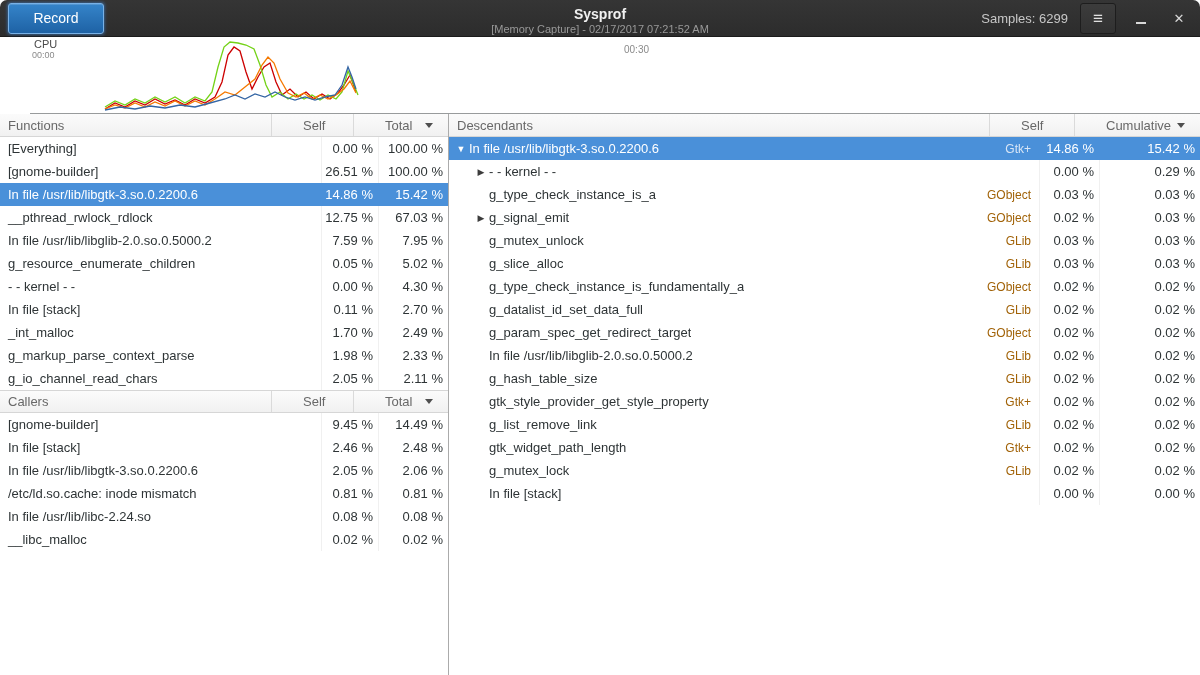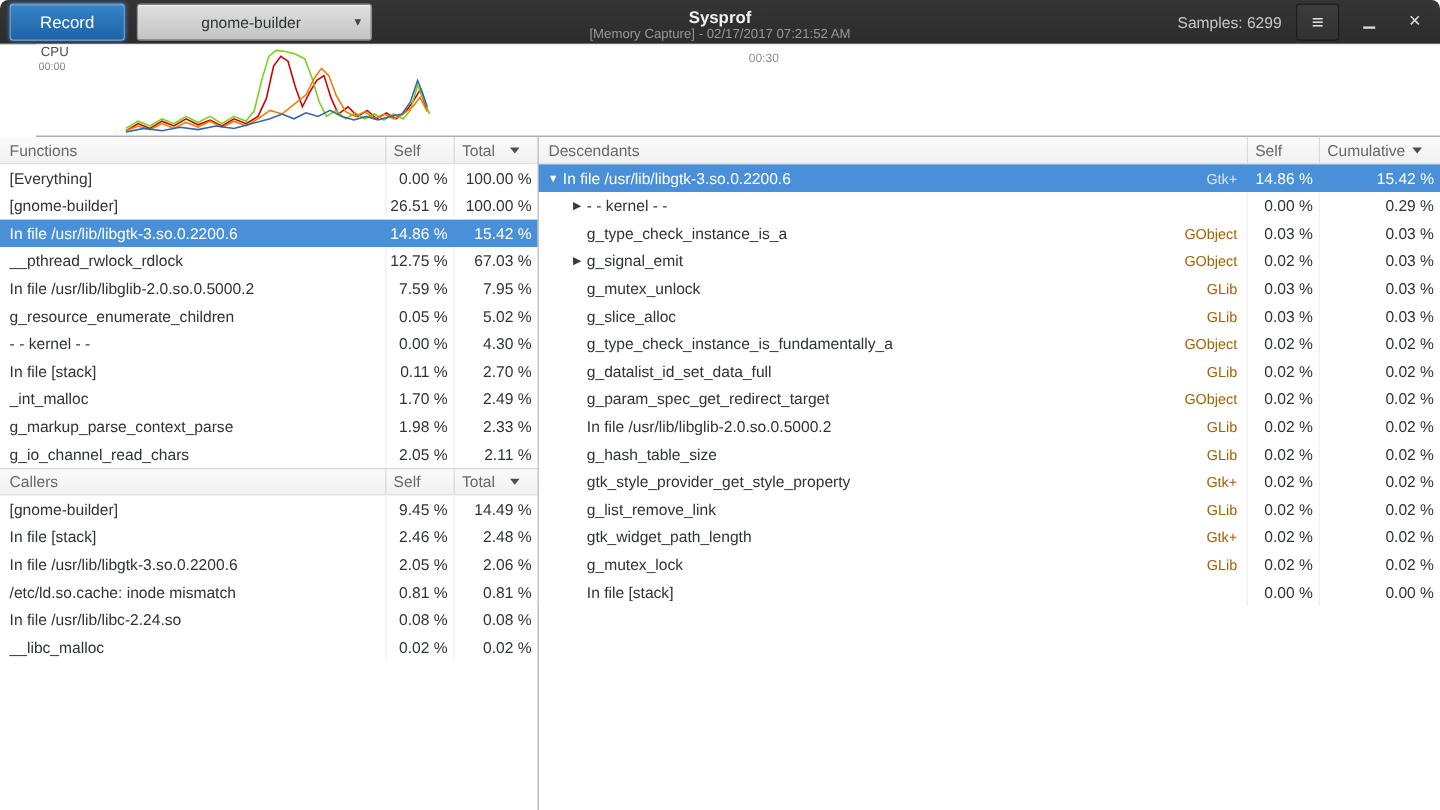--- a/index.html
+++ b/index.html
@@ -38,21 +38,21 @@
   .g-label.t0{left:2px;top:13px;font-size:9px;}
   .g-label.t30{left:594px;top:7px;font-size:10px;}
 
   
   .content{flex:1;display:flex;min-height:0;}
   .left-panel{width:448px;flex:none;display:flex;flex-direction:column;}
   .splitter{width:1px;flex:none;background:#ababab;}
   .right-panel{flex:1;display:flex;flex-direction:column;min-width:0;}
 
   .thead{display:flex;height:23px;flex:none;background:linear-gradient(to bottom,#fbfbfb,#f1f1f1);
-    border-bottom:1px solid #d6d6d6;color:#686868;font-size:13px;box-sizing:border-box;}
+    border-bottom:1px solid #d6d6d6;color:#686868;font-size:13px;box-sizing:border-box;gap:25px;}
   .thead.mid{border-top:1px solid #d6d6d6;}
   .hcell{display:flex;align-items:center;box-sizing:border-box;border-right:1px solid #dadada;padding-left:6px;height:100%;background:transparent;border-top:none;border-bottom:none;border-left:none;color:inherit;font-size:13px;}
   .hcell:last-child{border-right:none;}
   .hname{flex:1;padding-left:8px;}
   .hself{width:57px;flex:none;}
   .htotal{width:69px;flex:none;justify-content:space-between;}
   .dhself{width:60px;flex:none;}
   .dhcum{width:100px;flex:none;}
   .sort-arrow{width:0;height:0;border-left:4px solid transparent;border-right:4px solid transparent;
     border-top:5px solid #4f4f4f;margin-left:auto;margin-right:9px;}
@@ -76,24 +76,20 @@
   .cat{margin-left:auto;color:#a16207;font-size:12px;padding-right:8px;flex:none;}
   .trow.selected .cat{color:#d9e6f6;}
 </style>
 </head>
 <body>
 
 <div class="window">
 
   <header class="headerbar">
     <button class="record-btn">Record</button>
-    <button class="app-btn">
-      <span class="app-label">gnome-builder</span>
-      <span class="chev">▾</span>
-    </button>
     <div class="titlebox">
       <div class="title">Sysprof</div>
       <div class="subtitle">[Memory Capture] - 02/17/2017 07:21:52 AM</div>
     </div>
     <div class="hdr-right">
       <span class="samples">Samples: 6299</span>
       <button class="menu-btn">
           <span>≡</span>
         </button>
       <button class="win-btn">

